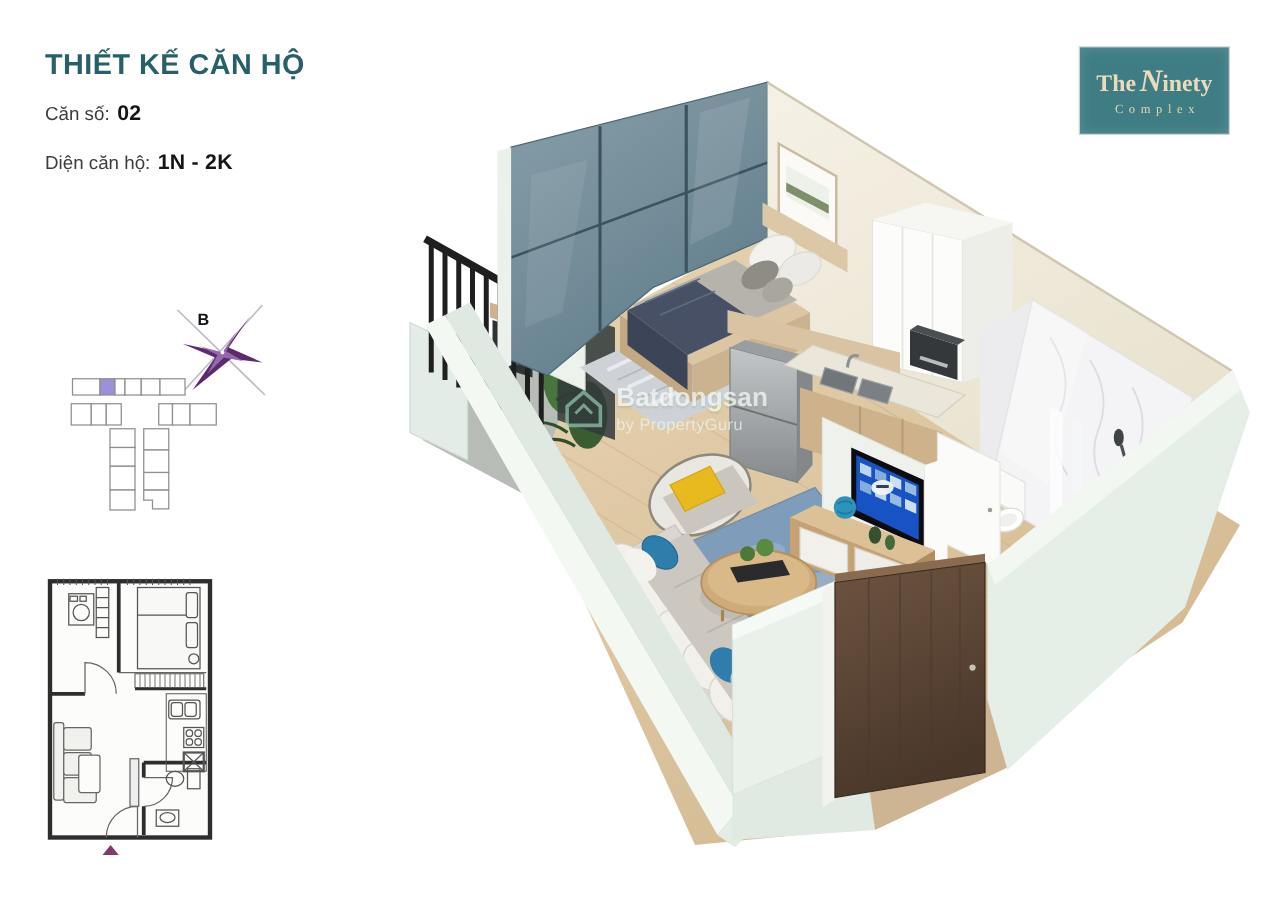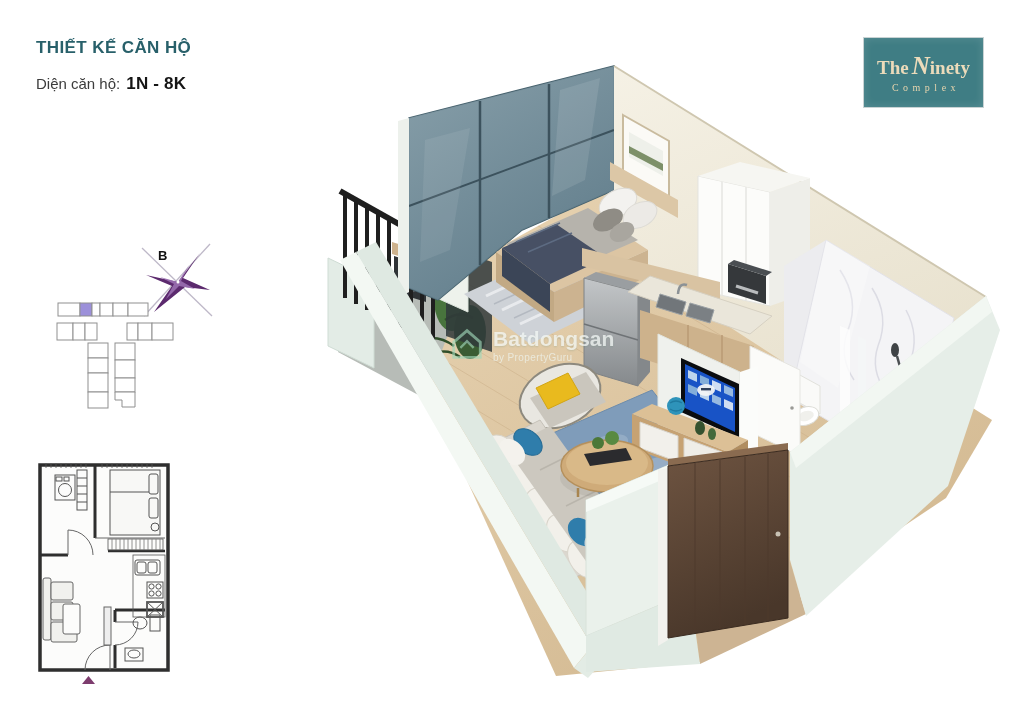--- a/index.html
+++ b/index.html
@@ -1,34 +1,34 @@
 <!DOCTYPE html>
 <html><head>
 <meta charset="utf-8">
 <style>
   html,body{margin:0;padding:0;background:#fff;font-family:"Liberation Sans",sans-serif}
   .stage{position:relative;width:1024px;height:724px;overflow:hidden;background:#fff}
   .stage svg{position:absolute;display:block}
 
   .hdr{position:absolute;left:36px;top:38px;z-index:5}
-  .hdr h1{margin:0 0 16px 0;font-size:17px;font-weight:bold;letter-spacing:.4px;color:#28606A}
+  .hdr h1{margin:0 0 16px 0;font-size:23px;font-weight:bold;letter-spacing:.4px;color:#28606A}
   .spec{font-size:15px;color:#3c3c3c;margin-bottom:19px;white-space:nowrap}
   .spec b{font-size:17px;color:#151515;margin-left:6px;letter-spacing:.2px}
 
   .logo{position:absolute;left:864px;top:38px;width:119px;height:69px;background:#3F7D84;
         border-radius:0;display:flex;flex-direction:column;align-items:center;justify-content:center;
         box-shadow:inset 0 0 10px rgba(255,255,255,.14), 0 0 0 1px rgba(40,80,85,.25);z-index:5}
   .logo-l1{font-family:"Liberation Serif",serif;color:#ECDBBA;font-size:19px;font-weight:bold;line-height:1}
   .logo-n{font-style:italic;font-size:25px;margin-left:3px}
   .logo-l2{font-family:Liberation Serif, serif;color:#E8D5AE;font-size:10px;letter-spacing:4.5px;margin-top:4px;padding-left:5px}
 
-  .wm{position:absolute;left:448px;top:325px;display:flex;align-items:flex-end;gap:7px;opacity:.8;z-index:4}
+  .wm{position:absolute;left:448px;top:308px;display:flex;align-items:flex-start;gap:7px;opacity:.8;z-index:4}
   .wm-text{display:flex;flex-direction:column}
   .wm-brand{font-size:21px;font-weight:bold;color:rgba(245,250,247,.92);line-height:1;text-shadow:0 1px 2px rgba(100,140,120,.3)}
-  .wm-by{font-size:10px;color:rgba(240,247,242,.85);margin-top:3px;letter-spacing:.4px}
+  .wm-by{font-size:13px;color:rgba(240,247,242,.85);margin-top:3px;letter-spacing:.4px}
 </style>
 </head>
 <body>
 
 <div class="stage">
 
   <svg style="left:0;top:0" width="1024" height="724" viewBox="0 0 1024 724">
     <defs>
       <linearGradient id="glassGrad" x1="0" y1="0" x2="0.6" y2="1">
         <stop offset="0" stop-color="#8BA2AC"></stop>
@@ -432,21 +432,24 @@
         <rect x="23" y="170" width="26" height="20" rx="2"></rect>
       <rect x="35" y="152" width="17" height="30" rx="2" fill="#FCFCFB"></rect>
       <rect x="76" y="155" width="7" height="38" fill="#EEE"></rect>
     </g>
     <polygon points="54,232 67,232 60.5,224" fill="#7D3C6E"></polygon>
   </svg>
 
   <div class="hdr">
     <h1>THIẾT KẾ CĂN HỘ</h1>
     <div class="spec">
-      <span>Diện căn hộ:</span><b>1N - 8K</b>
+      <span>Căn số:</span><b>02</b>
+    </div>
+    <div class="spec">
+      <span>Diện căn hộ:</span><b>1N - 2K</b>
     </div>
   </div>
 
   <div class="logo">
     <div class="logo-l1"><span>The</span><span class="logo-n">N</span><span>inety</span></div>
     <div class="logo-l2">Complex</div>
   </div>
 
   <div class="wm">
     <svg width="38" height="38" viewBox="0 0 40 40" style="position:static">

